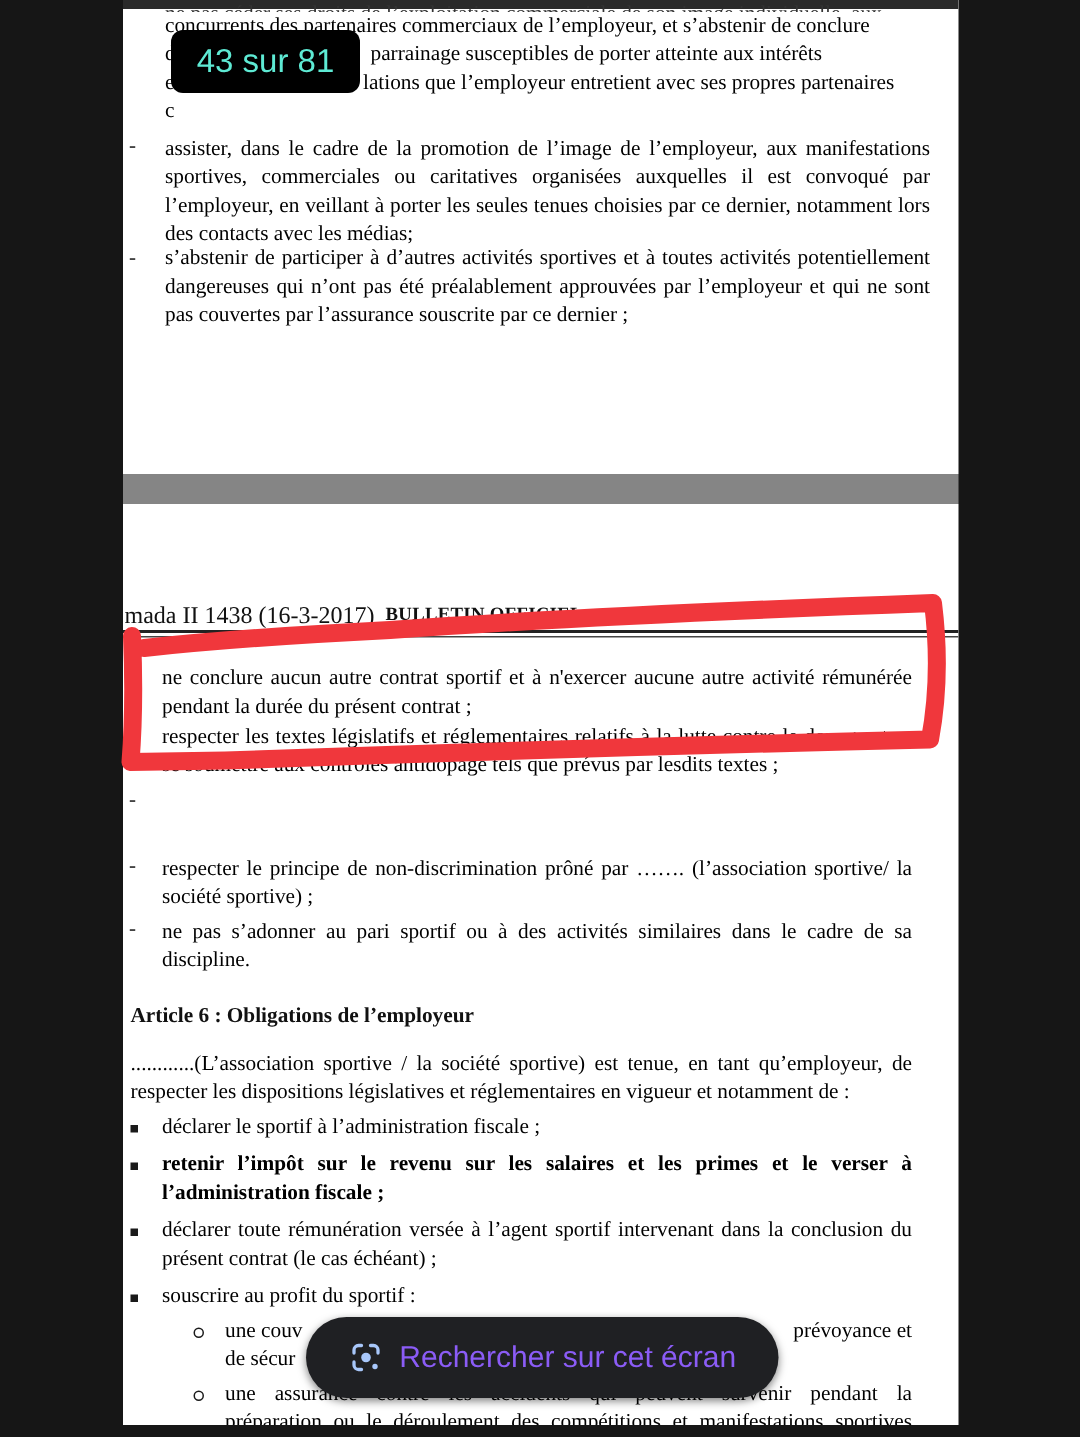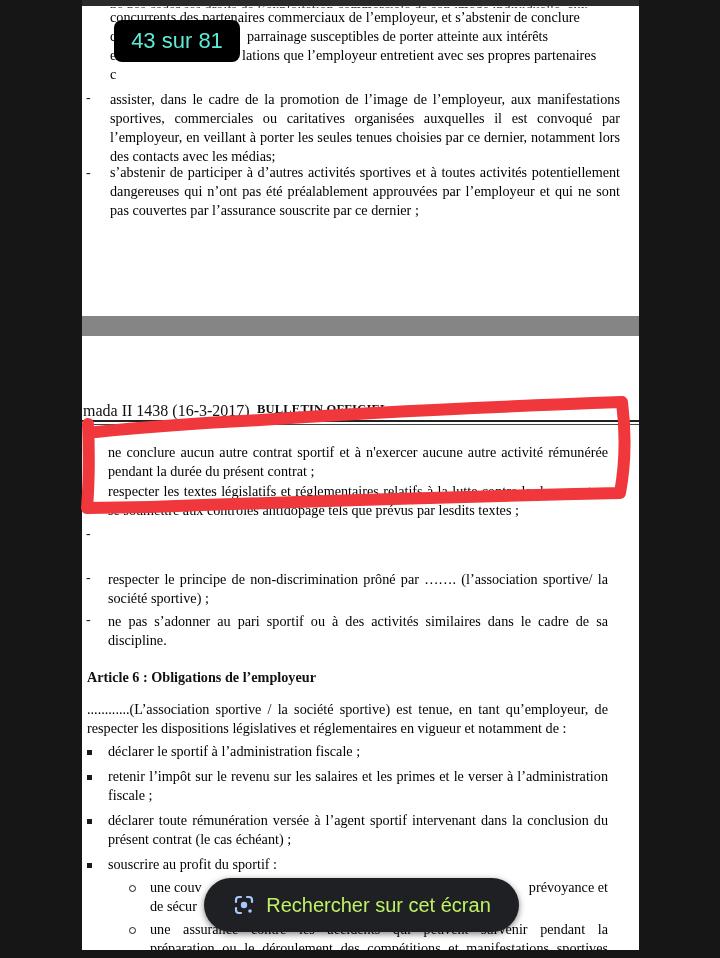--- a/index.html
+++ b/index.html
@@ -33,21 +33,21 @@
   .page-counter {
     position: absolute; left: 114px; top: 20px; width: 126px; height: 42px;
     background: #000; border-radius: 8px; color: #5eead4;
     font-family: "Liberation Sans", sans-serif; font-size: 22px;
     display: flex; align-items: center; justify-content: center;
   }
   .search-pill {
     position: absolute; left: 204px; top: 878px; width: 315px; height: 54px;
     background: #1f2023; border-radius: 27px;
     display: flex; align-items: center; justify-content: center; gap: 10px;
-    color: #bef264; font-family: "Liberation Sans", sans-serif; font-size: 20px;
+    color: #8b5cf6; font-family: "Liberation Sans", sans-serif; font-size: 20px;
     box-shadow: 0 2px 6px rgba(0,0,0,0.5);
   }
   .lens-icon { width: 24px; height: 24px; display: inline-block; }
   .red-annot { position: absolute; left: 0; top: 0; width: 720px; height: 958px; pointer-events: none; }
 </style>
 </head>
 <body>
 
 <div class="page page-a">
   <div class="top-shade"></div>
@@ -87,21 +87,21 @@
   <div class="txt last" style="left:26px; top:276px; width:500px;">ne pas s’adonner au pari sportif ou  à des activités similaires dans le cadre de sa discipline.</div>
 
   <div class="article-title">Article 6 : Obligations de l’employeur</div>
 
   <div class="txt last" style="left:5px; top:364px; width:521px;">............(L’association sportive / la société sportive) est tenue, en tant qu’employeur, de respecter les dispositions législatives et réglementaires en vigueur et notamment de :</div>
 
   <span class="sq" style="left:5px; top:414px;"></span>
   <div class="txt last" style="left:26px; top:406px; width:500px;">déclarer  le sportif à l’administration fiscale ;</div>
 
   <span class="sq" style="left:5px; top:439px;"></span>
-  <div class="txt last" style="left:26px; top:431px; width:500px;">retenir l’impôt sur le revenu sur les salaires et les primes et le verser à l’administration fiscale ;</div>
+  <div class="txt last" style="left:26px; top:431px; width:500px;font-weight:bold;">retenir l’impôt sur le revenu sur les salaires et les primes et le verser à l’administration fiscale ;</div>
 
   <span class="sq" style="left:5px; top:483px;"></span>
   <div class="txt last" style="left:26px; top:475px; width:500px;">déclarer toute rémunération versée à l’agent sportif intervenant  dans la conclusion du présent contrat (le cas échéant) ;</div>
 
   <span class="sq" style="left:5px; top:527px;"></span>
   <div class="txt last" style="left:26px; top:519px; width:500px;">souscrire au profit du sportif :</div>
 
   <span class="circ" style="left:47px; top:549px;"></span>
   <div class="txt" style="left:68px; top:542px; width:120px;">une couv</div>
   <div class="txt" style="left:430px; top:542px; width:96px; text-align:right;">prévoyance et</div>

